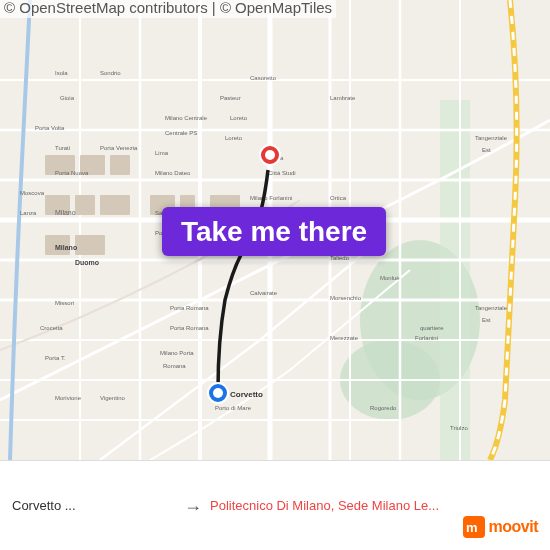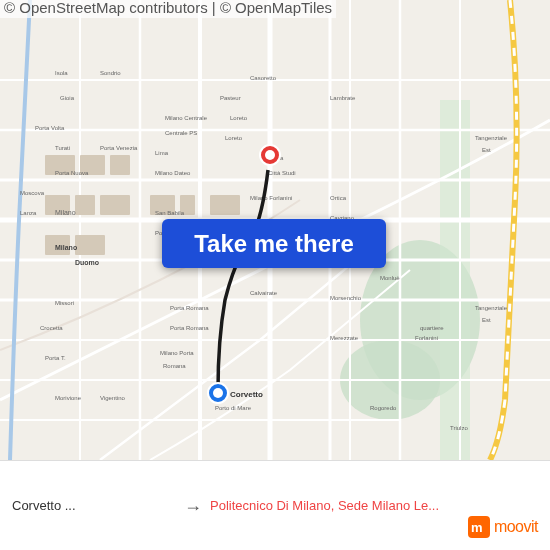--- a/index.html
+++ b/index.html
@@ -19,29 +19,29 @@
       background-color: #e8e0d8;
     }
 
     #map-svg {
       width: 100%;
       height: 100%;
     }
 
     #take-me-there-btn {
       position: absolute;
-      top: 219px;
+      top: 207px;
       left: 162px;
       width: 224px;
       height: 49px;
-      background-color: #1d4ed8;
+      background-color: #6d28d9;
       color: white;
       border: none;
       border-radius: 6px;
-      font-size: 24px;
+      font-size: 28px;
       font-weight: bold;
       cursor: pointer;
       display: flex;
       align-items: center;
       justify-content: center;
       box-shadow: 0 2px 8px rgba(0,0,0,0.4);
     }
 
     #bottom-bar {
       width: 550px;
@@ -82,21 +82,21 @@
       position: absolute;
       bottom: 12px;
       right: 12px;
       display: flex;
       align-items: center;
       gap: 4px;
     }
 
     #moovit-text {
       font-size: 16px;
-      font-weight: normal;
+      font-weight: bold;
       color: #ff6600;
       letter-spacing: -0.5px;
     }
 
     #moovit-icon {
       width: 22px;
       height: 22px;
     }
 
     #copyright {

